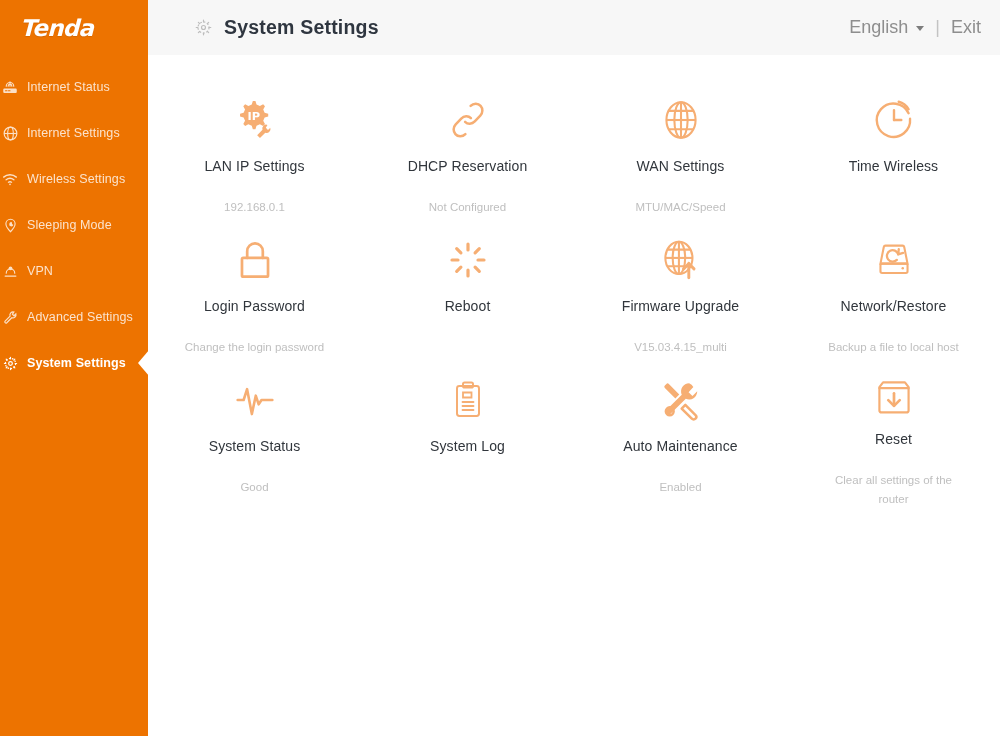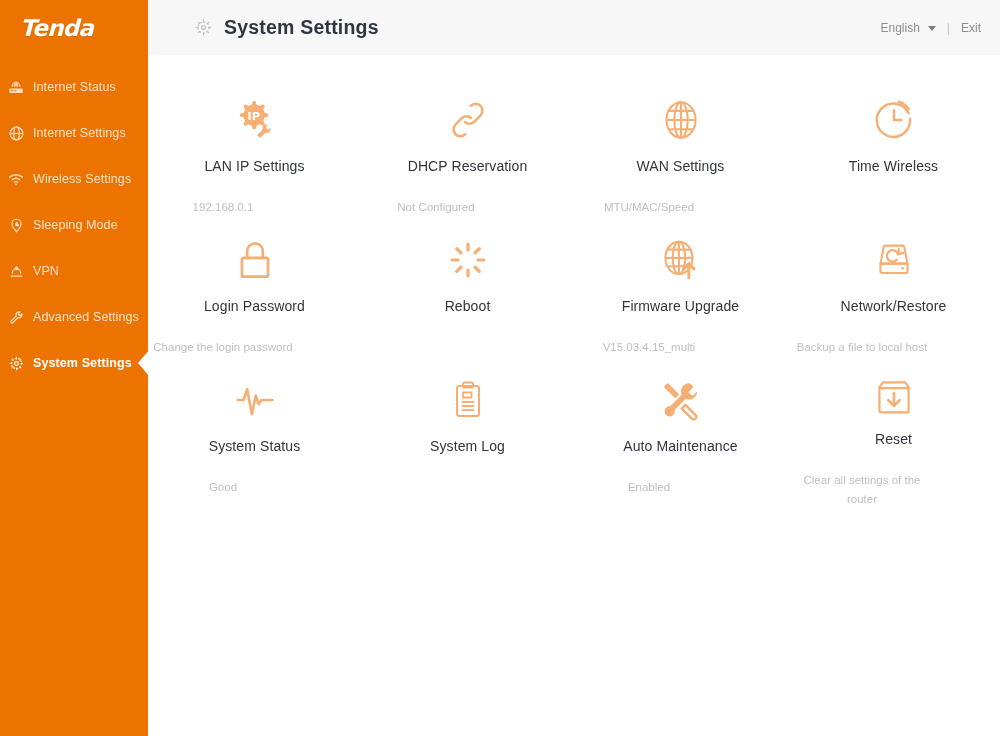--- a/index.html
+++ b/index.html
@@ -34,21 +34,21 @@
     font-style: italic;
     letter-spacing: -0.8px;
     transform: skewX(-4deg);
     text-shadow: 0 1px 1px rgba(0,0,0,0.10);
   }
   .nav-list { margin-top: 8px; padding: 0; list-style: none; }
   .nav-item {
     position: relative;
     height: 46px;
     display: flex; align-items: center;
-    padding-left: 6px;
+    padding-left: 0;
     cursor: pointer;
   }
   .nav-item .nav-ico {
     width: 20px; height: 20px;
     flex: 0 0 20px;
     display: flex; align-items: center; justify-content: center;
     margin-right: 7px;
     opacity: 0.78;
   }
   .nav-item .nav-ico svg { display: block; }
@@ -101,21 +101,21 @@
   }
   #topbar .page-title {
     font-size: 19.5px;
     color: #2f3640;
     letter-spacing: 0.2px;
   }
   #topbar .right-tools {
     position: absolute;
     right: 19px; top: 0; height: 55px;
     display: flex; align-items: center;
-    font-size: 12px;
+    font-size: 18px;
     color: #8e8e8e;
   }
   #topbar .lang { cursor: pointer; }
   #topbar .caret {
     width: 0; height: 0;
     border-left: 4.5px solid transparent;
     border-right: 4.5px solid transparent;
     border-top: 5px solid #7d7d7d;
     margin: 2px 0 0 8px;
     cursor: pointer;
@@ -127,20 +127,21 @@
   #grid {
     padding: 34px 0 0 0;
     display: grid;
     grid-template-columns: repeat(4, 1fr);
     grid-auto-rows: 140px;
     width: 852px;
   }
   .tile {
     display: flex;
     flex-direction: column;
+    align-items: center;
     cursor: pointer;
     padding-top: 2px;
   }
   .tile .tile-ico {
     height: 58px;
     display: flex; align-items: center; justify-content: center;
     color: #F6AE73;
   }
   .tile .tile-ico svg { display: block; }
   .tile .tile-title {

